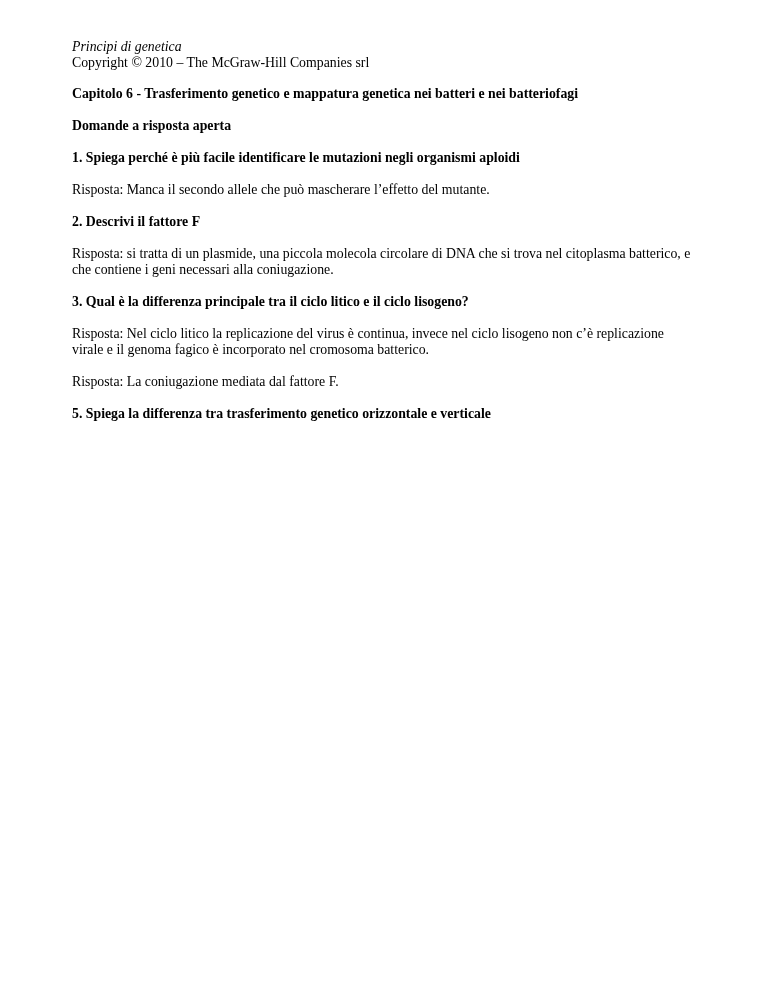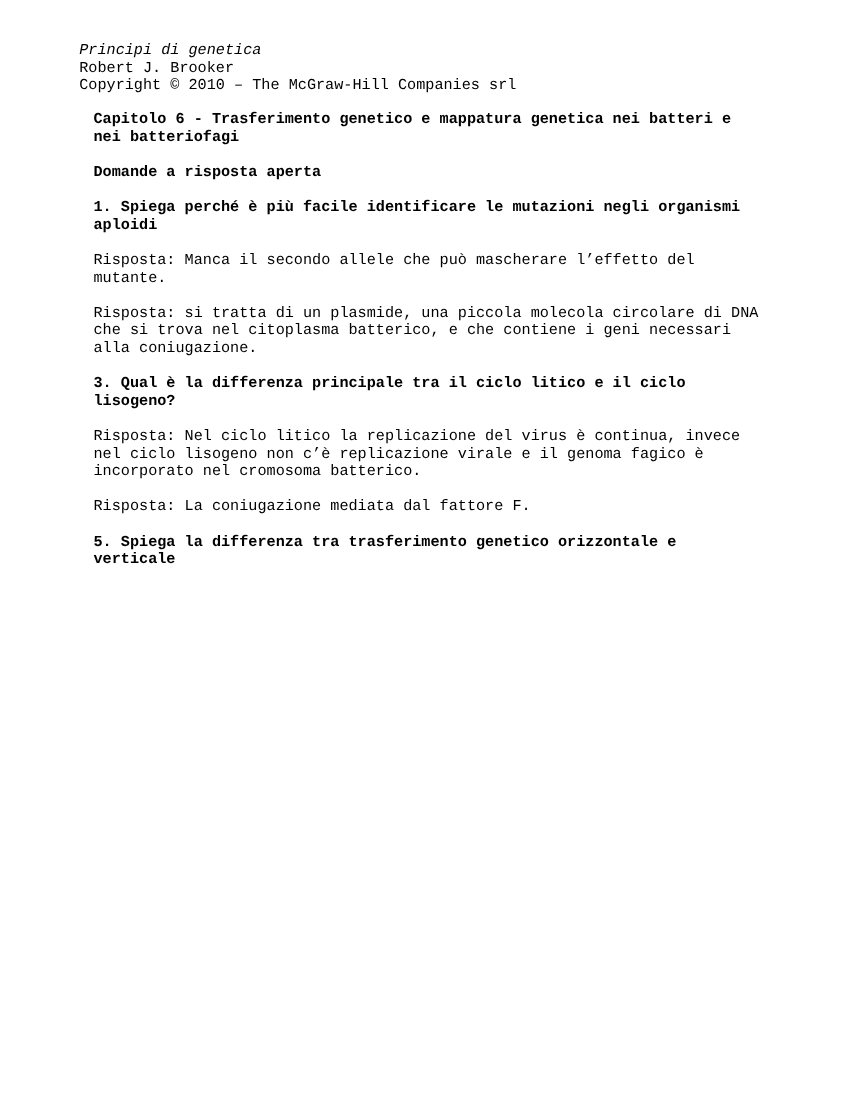--- a/index.html
+++ b/index.html
@@ -7,63 +7,63 @@
     padding: 0;
     background: #ffffff;
   }
   .page {
     position: relative;
     width: 768px;
     height: 994px;
     background: #ffffff;
     box-sizing: border-box;
     padding: 39px 71px 0 72px;
-    font-family: Liberation Mono, monospace;
+    font-family: Liberation Serif, serif;
     font-size: 13.8px;
     line-height: 16px;
     color: #000000;
     overflow: hidden;
   }
   .doc-header {
     margin: 0 0 15px 0;
   }
   .doc-header .line {
     margin: 0;
   }
   .book-title {
     font-style: italic;
   }
   .copyright {
     text-align: left;
   }
   p.block {
-    margin: 0 0 16px 13px;
+    margin: 0 0 16px 0;
   }
   .bold {
     font-weight: bold;
   }
 </style>
 </head>
 <body>
 
 <div class="page">
 
   <div class="doc-header">
     <p class="line book-title">Principi di genetica</p>
-    <p class="line">Robert J. Brooker</p>
     <p class="line copyright">Copyright © 2010 – The McGraw-Hill Companies srl</p>
   </div>
 
   <p class="block bold">Capitolo 6 - Trasferimento genetico e mappatura genetica nei batteri e nei batteriofagi</p>
 
   <p class="block bold">Domande a risposta aperta</p>
 
   <p class="block bold">1. Spiega perché è più facile identificare le mutazioni negli organismi aploidi</p>
   <p class="block">Risposta: Manca il secondo allele che può mascherare l’effetto del mutante.</p>
 
+  <p class="block bold">2. Descrivi il fattore F</p>
   <p class="block">Risposta: si tratta di un plasmide, una piccola molecola circolare di DNA che si trova nel citoplasma batterico, e che contiene i geni necessari alla coniugazione.</p>
 
   <p class="block bold">3. Qual è la differenza principale tra il ciclo litico e il ciclo lisogeno?</p>
   <p class="block">Risposta: Nel ciclo litico la replicazione del virus è continua, invece nel ciclo lisogeno non c’è replicazione virale e il genoma fagico è incorporato nel cromosoma batterico.</p>
 
   <p class="block">Risposta: La coniugazione mediata dal fattore F.</p>
 
   <p class="block bold">5. Spiega la differenza tra trasferimento genetico orizzontale e verticale</p>
 
 </div>

